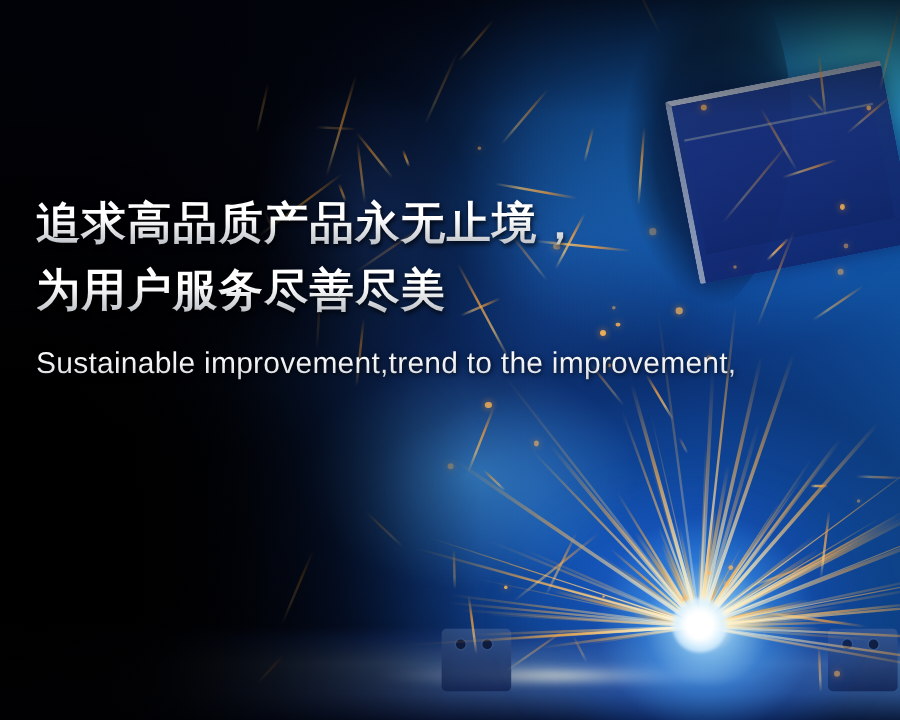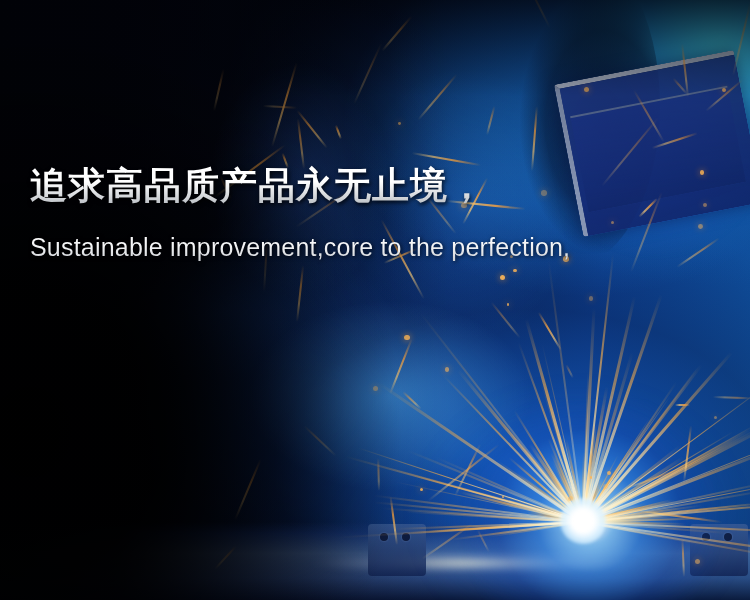--- a/index.html
+++ b/index.html
@@ -345,18 +345,19 @@
       <div class="dot" style="left: 713.872px; top: 416.141px; width: 3.31592px; height: 3.31592px; opacity: 0.47;"></div>
       <div class="dot" style="left: 607.399px; top: 470.542px; width: 3.99872px; height: 3.99872px; opacity: 0.83;"></div>
     </div>
 
   <div id="arc-core"></div>
 
   <div class="layer" id="bg-vignette"></div>
 
   <div id="copy">
     <div class="cn">追求高品质产品永无止境，</div>
+    <div class="cn">为用户服务尽善尽美</div>
     <div id="en-block">
-      <div class="en">Sustainable improvement,core to the perfection,</div>
+      <div class="en">Sustainable improvement,trend to the improvement,</div>
     </div>
   </div>
 
 </div>
 
 </body></html>

